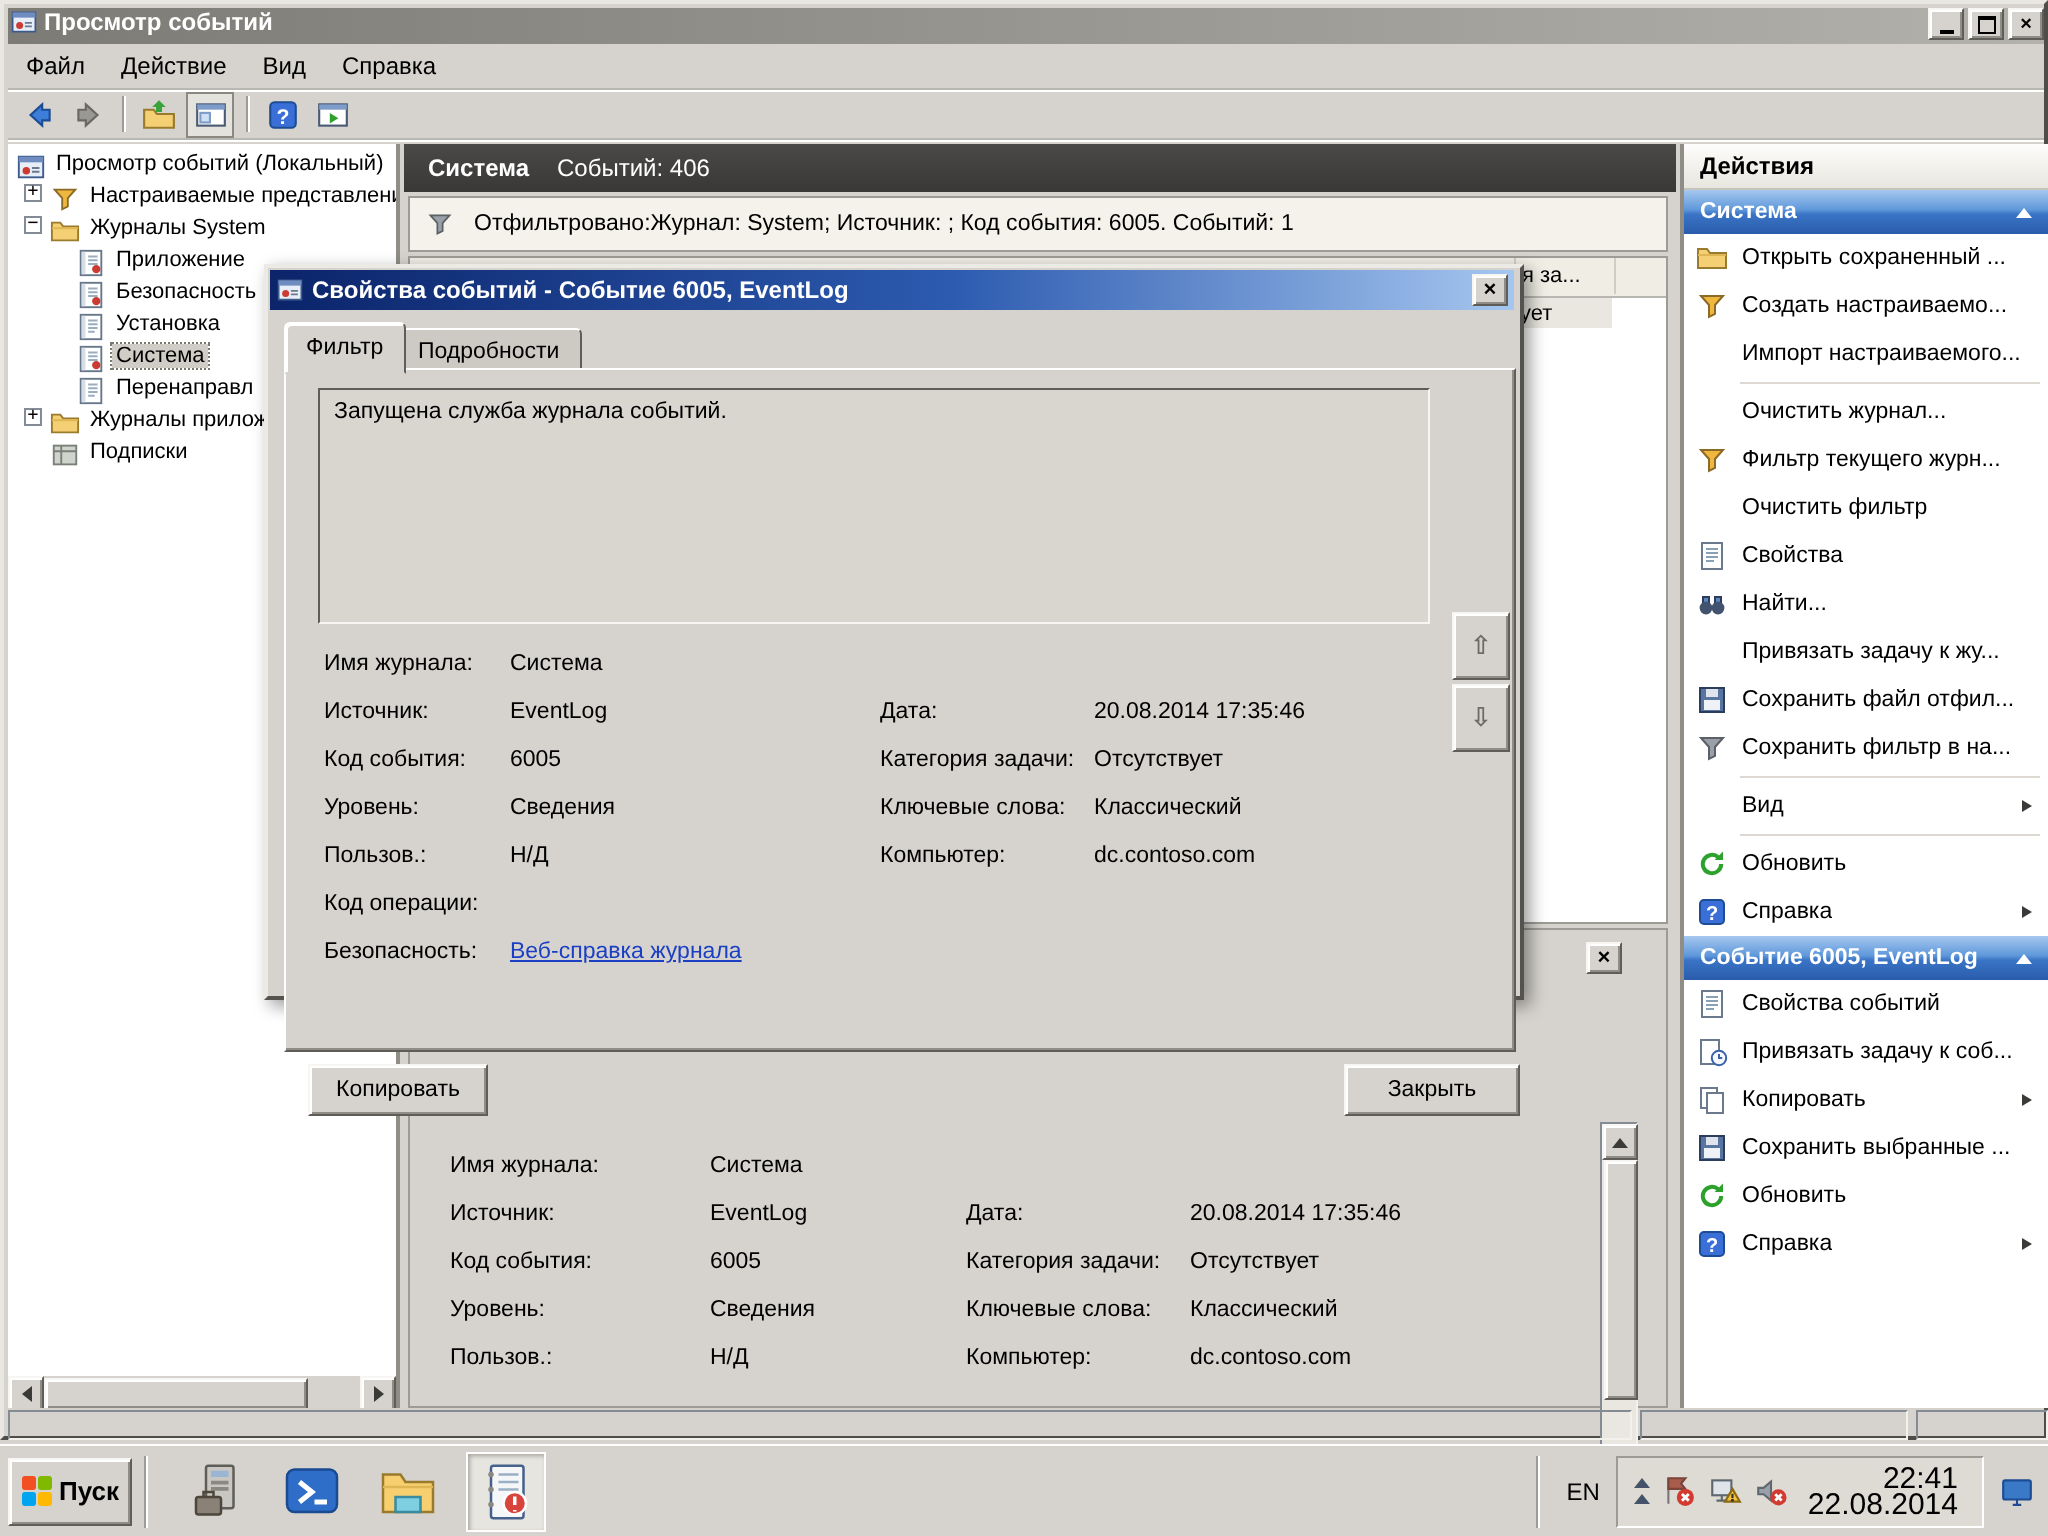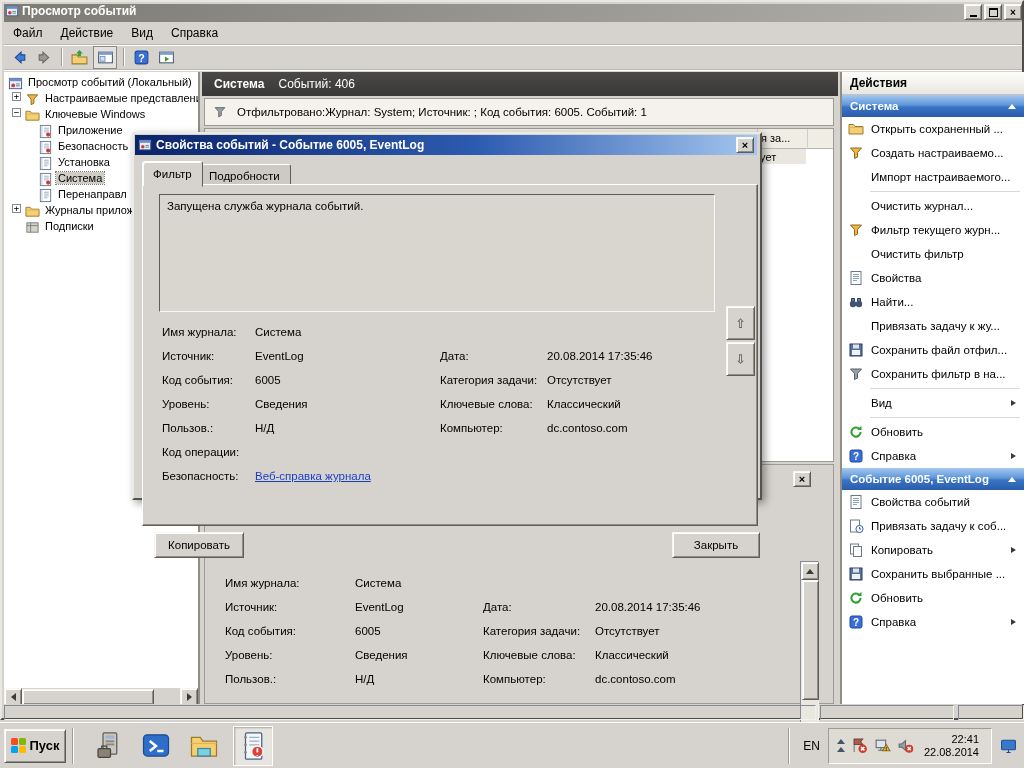--- a/index.html
+++ b/index.html
@@ -128,21 +128,21 @@
   .winlogo i{border-radius:1.5px;}
   .ql-icon{width:38px;height:38px;display:flex;align-items:center;justify-content:center;margin-left:10px;}
   .ql-icon.pressed{border:1px solid #fff;background:#e7e5df;box-shadow:inset 1px 1px 2px #a9a79f;}
   .tb-div{width:1px;height:36px;background:#9d9b95;box-shadow:1px 0 0 #fff;margin:0 6px;}
   .tray{margin-left:auto;display:flex;align-items:center;height:40px;}
   .lang{padding:0 8px;font-size:12px;}
   .traybox{display:flex;align-items:center;gap:6px;height:34px;padding:0 8px;
            border:1px solid;border-color:#9d9b95 #fff #fff #9d9b95;background:#dedbd5;}
   .chev{width:0;height:0;border:4px solid transparent;border-bottom:5px solid #44536a;border-top:none;margin-bottom:3px;}
   .chev2{width:0;height:0;border:4px solid transparent;border-bottom:5px solid #44536a;border-top:none;}
-  .clock{font-size:11px;text-align:right;line-height:13px;padding:0 4px;}
+  .clock{font-size:15px;text-align:right;line-height:13px;padding:0 4px;}
   .deskbtn{width:20px;height:20px;margin:0 6px;display:flex;align-items:center;justify-content:center;}
   svg{display:block;}
 </style>
 </head>
 <body>
 
 <svg width="0" height="0" style="position:absolute">
   <defs>
     <symbol id="s-folder" viewBox="0 0 16 16">
         <path d="M1 3.5h4.5l1.5 2H15V13H1z" fill="#f4cf73" stroke="#9a7b2e"></path>
@@ -353,21 +353,21 @@
           <svg class="ticon">
               <use href="#s-funnel" width="15" height="15"></use>
             </svg>
           <span class="tlabel">Настраиваемые представлени</span>
         </div>
         <div class="tree-row" style="padding-left:8px">
           <span class="expander minus"></span>
           <svg class="ticon">
               <use href="#s-folder" width="15" height="15"></use>
             </svg>
-          <span class="tlabel">Ключевые Windows</span>
+          <span class="tlabel">Журналы System</span>
         </div>
         <div class="tree-row" style="padding-left:34px">
           <svg class="ticon">
               <use href="#s-logmark" width="15" height="15"></use>
             </svg>
           <span class="tlabel">Приложение</span>
         </div>
         <div class="tree-row" style="padding-left:34px">
           <svg class="ticon">
               <use href="#s-logmark" width="15" height="15"></use>

